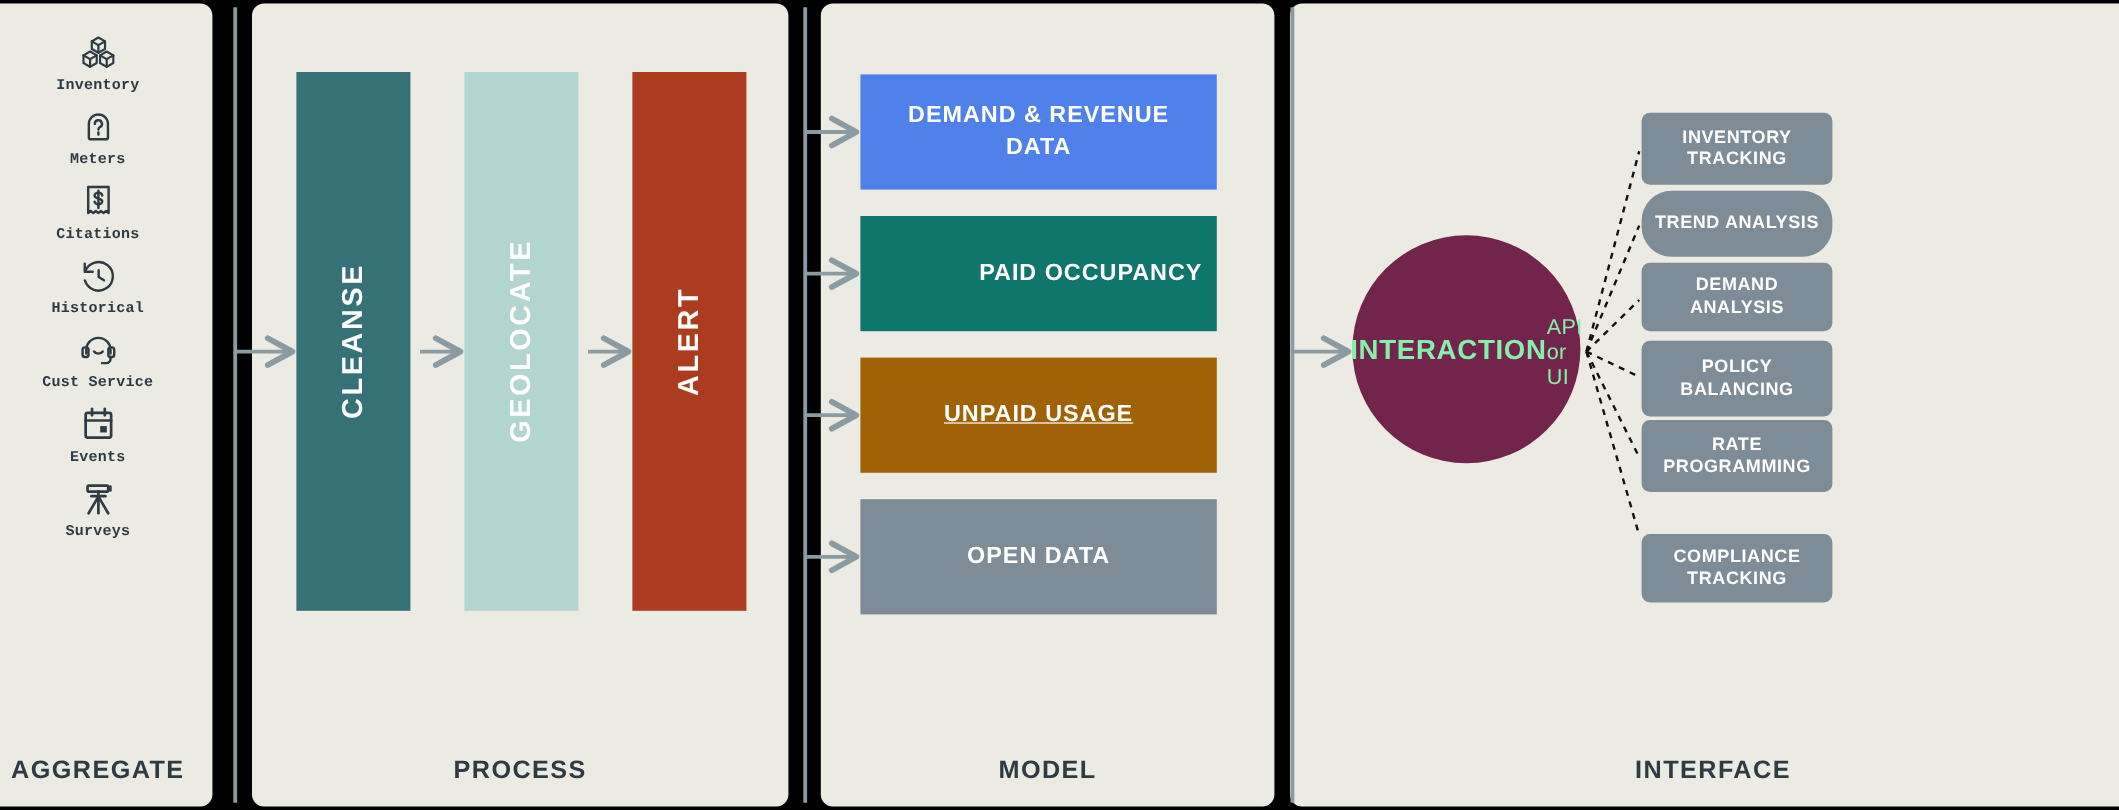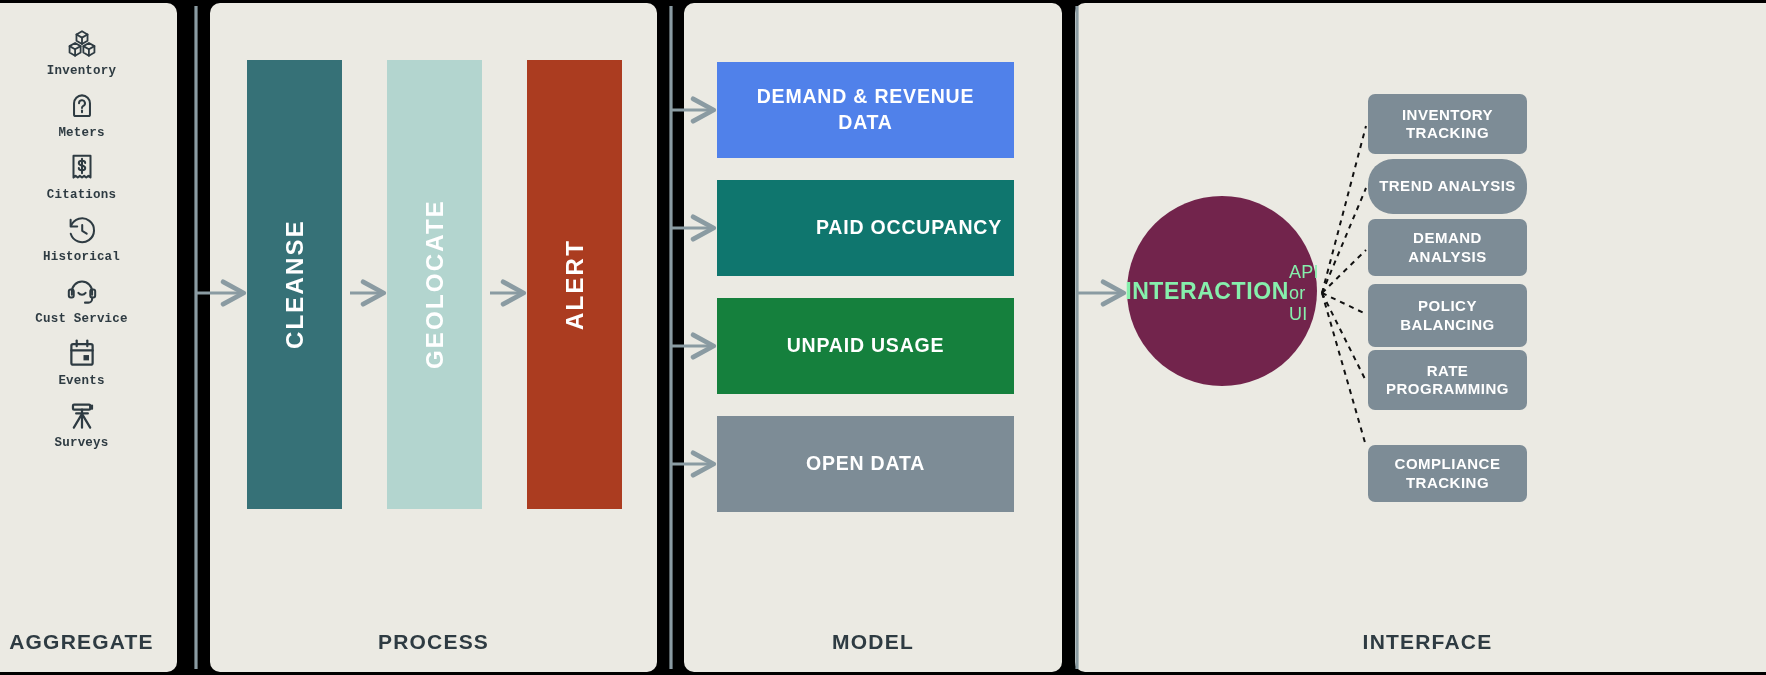--- a/index.html
+++ b/index.html
@@ -35,21 +35,21 @@
   #pbar-geolocate{left:387px;width:95px;background:#b3d5cf;}
   #pbar-alert    {left:527px;width:95px;background:#ab3c20;}
 
   
   .mbox{position:absolute;left:717px;width:297px;display:flex;align-items:center;
         justify-content:center;text-align:center;color:#fff;font-size:19.5px;
         font-weight:bold;letter-spacing:.8px;line-height:1.32;padding:0 12px;
         box-sizing:border-box;}
   #mbox-0{top:62px; height:96px;background:#5081ea;}
   #mbox-1{top:180px;height:96px;background:#0f766e;justify-content:flex-end;}
-  #mbox-2{top:298px;height:96px;background:#15803d;}
+  #mbox-2{top:298px;height:96px;background:#a16207;text-decoration:underline;}
   #mbox-3{top:416px;height:96px;background:#7d8c96;}
 
   
   #interaction-circle{position:absolute;left:1127px;top:196px;width:190px;height:190px;
     border-radius:50%;background:#72244c;display:flex;flex-direction:row;
     align-items:center;justify-content:center;color:#86efac;}
   #interaction-circle .t1{font-size:23px;font-weight:bold;letter-spacing:.6px;}
   #interaction-circle .t2{font-size:18px;margin-top:4px;letter-spacing:.3px;}
 
   

